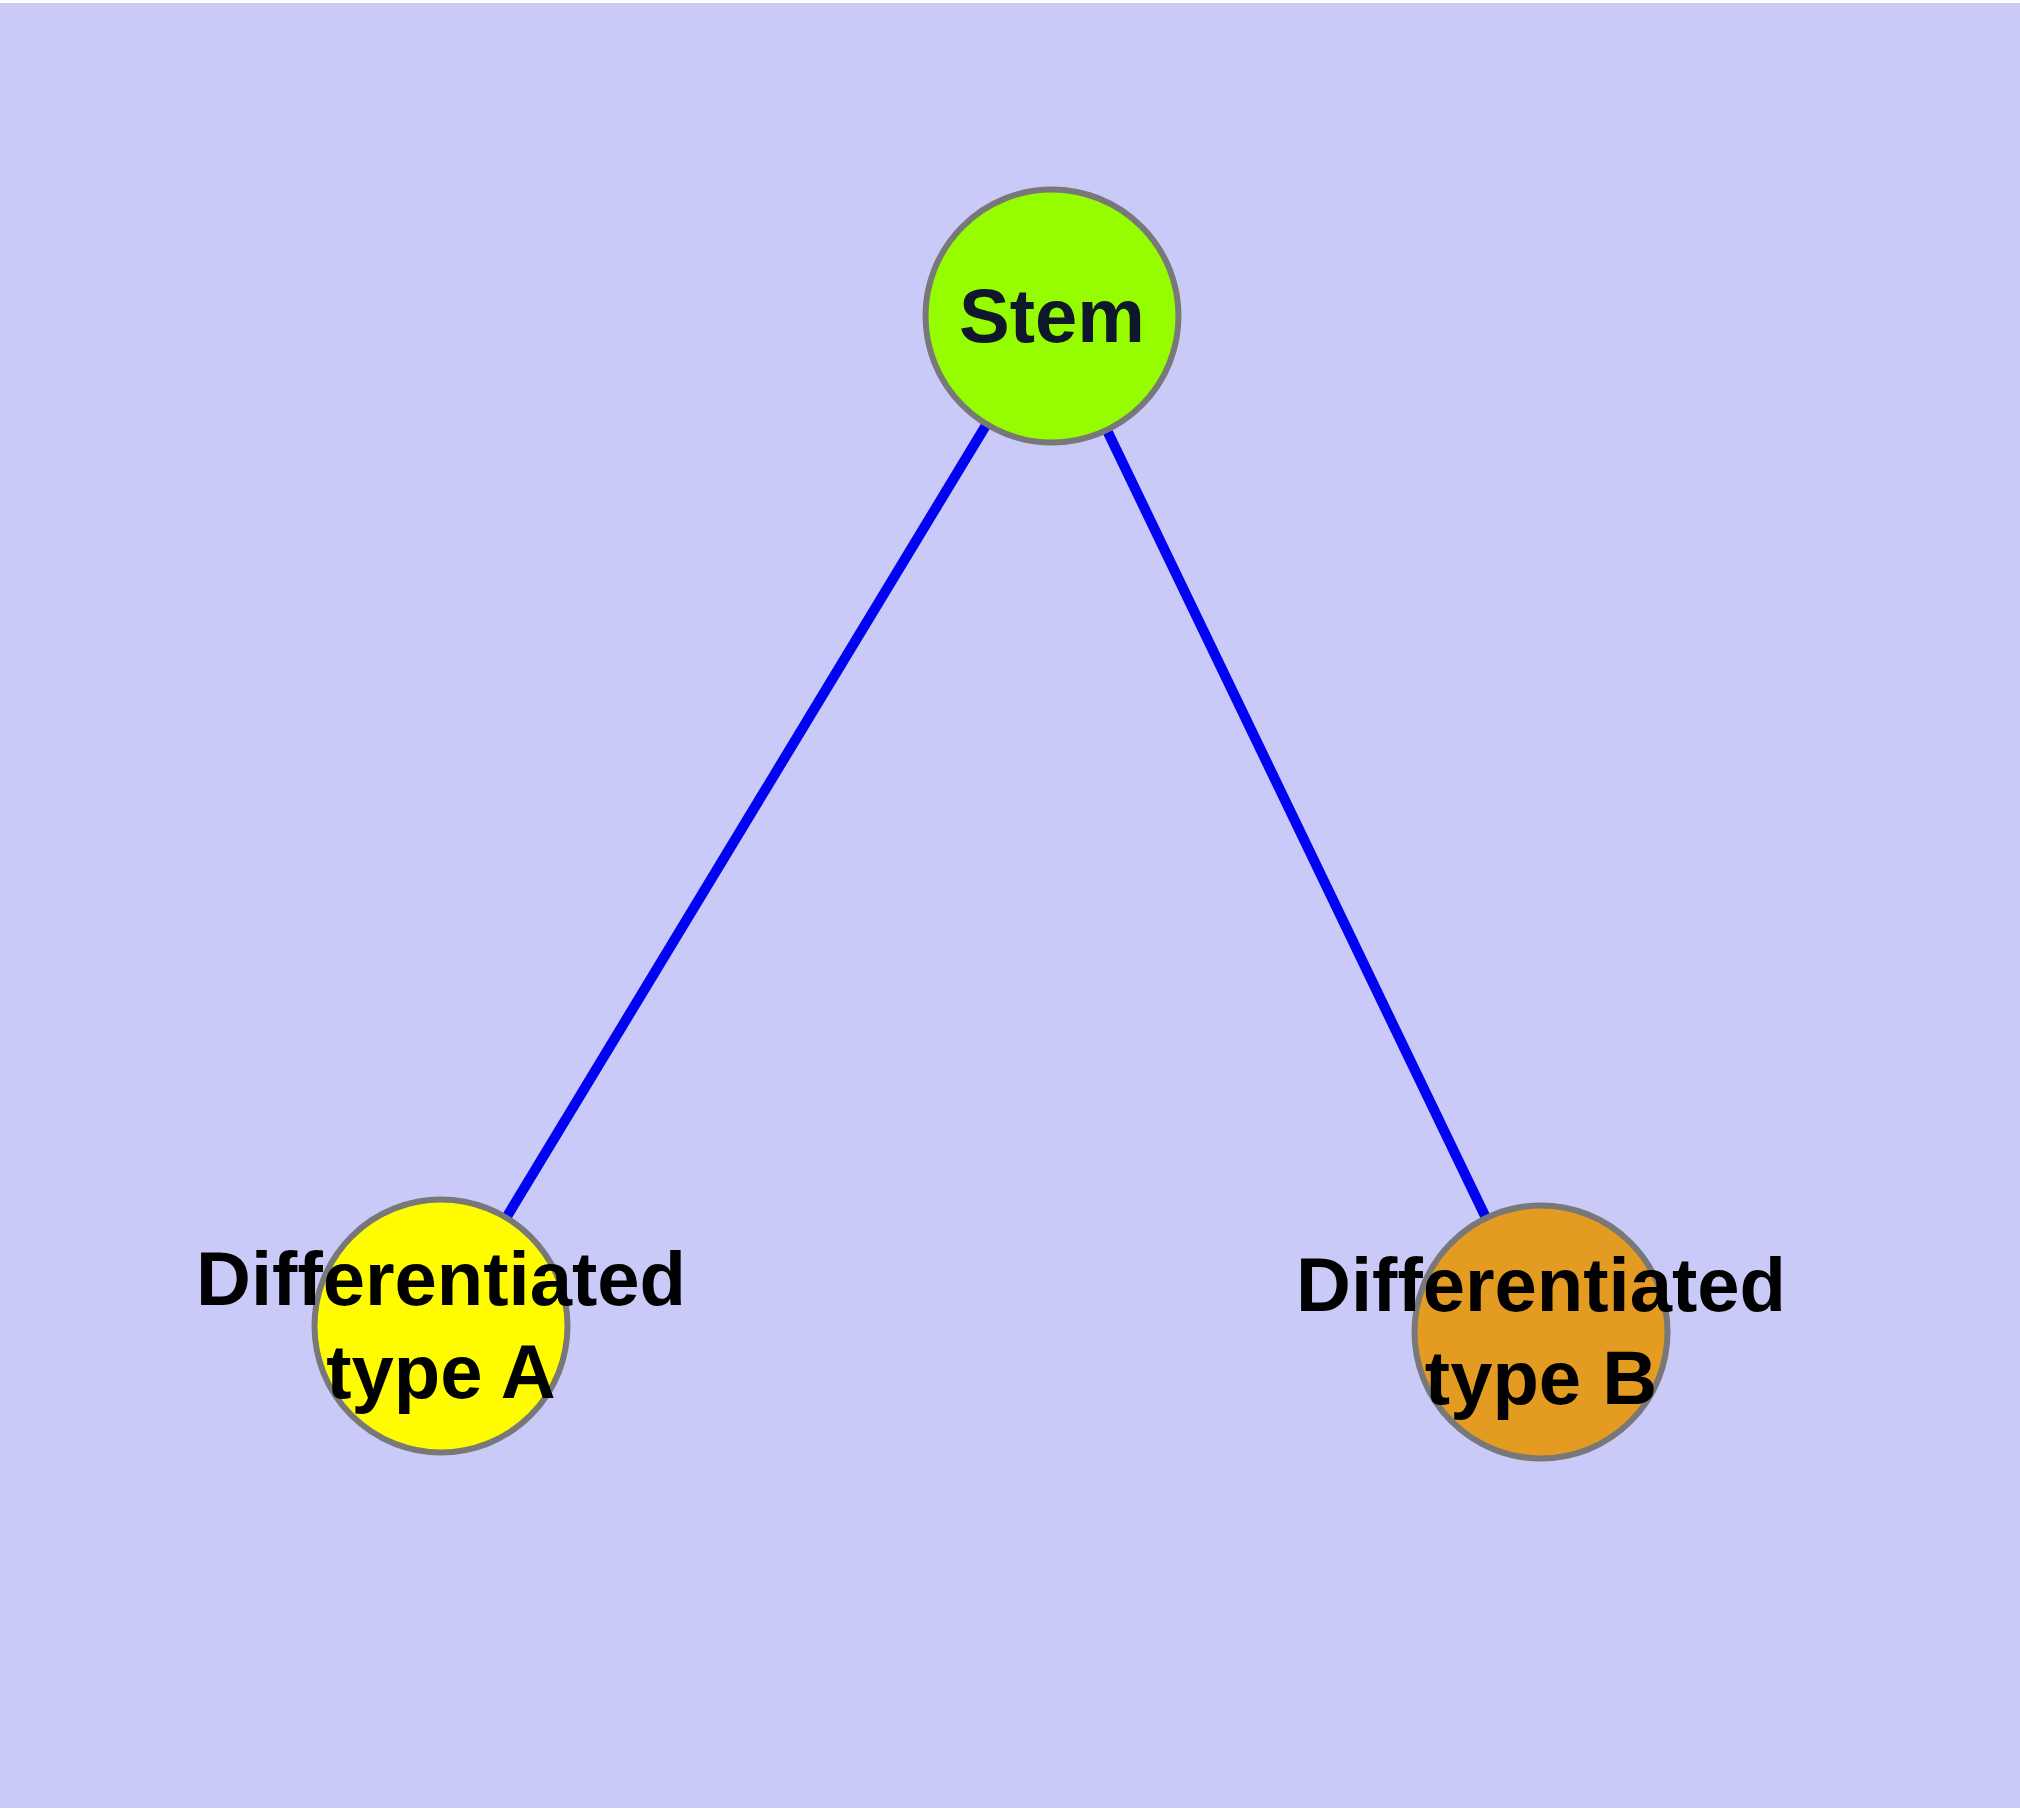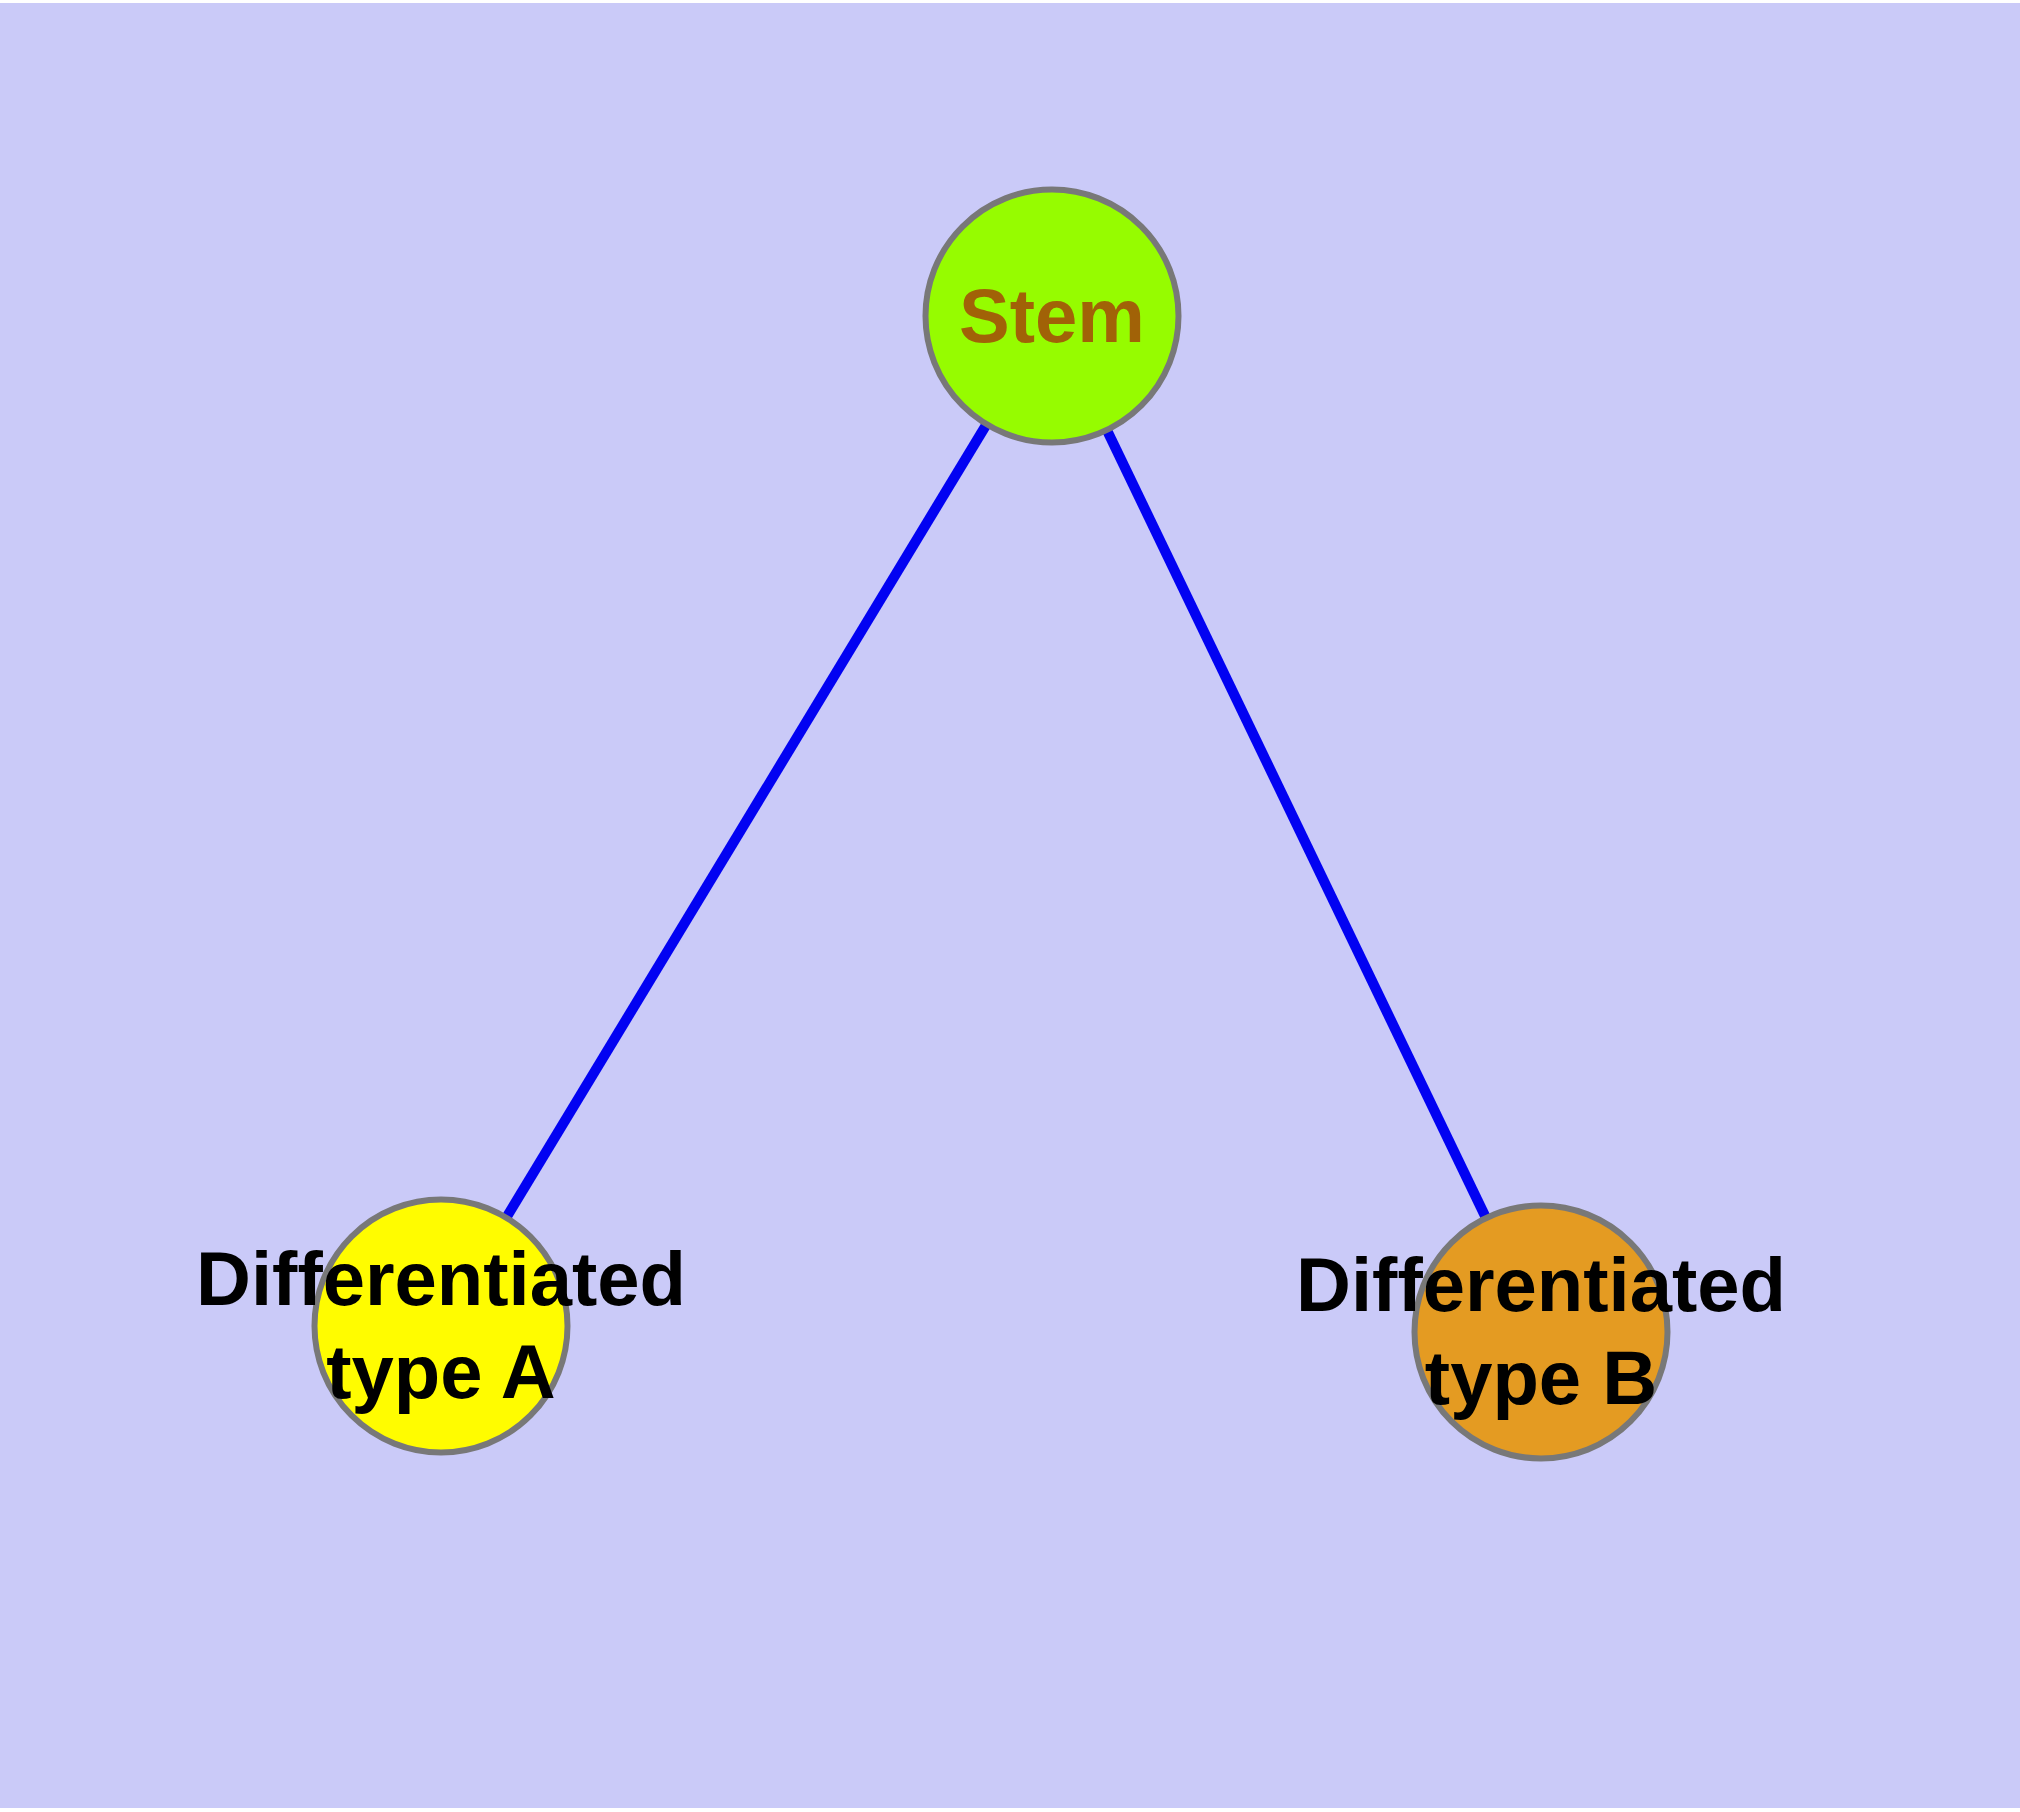--- a/index.html
+++ b/index.html
@@ -63,21 +63,21 @@
 
 <div class="canvas-bg" style="background: rgb(202, 202, 248);"></div>
 
 <svg class="edges-layer" viewBox="0 0 2384 2138" xmlns="http://www.w3.org/2000/svg">
   <line stroke-width="12" stroke="#0202f2" x1="1241" y1="373" x2="520" y2="1564"></line>
   <line stroke-width="12" stroke="#0202f2" x1="1241" y1="373" x2="1818" y2="1572"></line>
 </svg>
 
 <div class="node" style="left: 1052px; top: 316px;">
   <div class="node-circle" style="height: 259px; width: 259px; background-color: rgb(150, 252, 0); border-color: rgb(120, 120, 120);"></div>
-  <div class="node-label" style="color: #a16207;">Stem</div>
+  <div class="node-label" style="color: #0f172a;">Stem</div>
 </div>
 
 <div class="node" style="left: 441px; top: 1326px;">
   <div class="node-circle" style="height: 259px; width: 259px; background-color: rgb(255, 252, 0); border-color: rgb(120, 120, 120);"></div>
   <div class="node-label" style="color: rgb(0, 0, 0);">Differentiated
 type A</div>
 </div>
 
 <div class="node" style="left: 1541px; top: 1332px;">
   <div class="node-circle" style="height: 259px; width: 259px; background-color: rgb(228, 155, 34); border-color: rgb(120, 120, 120);"></div>

